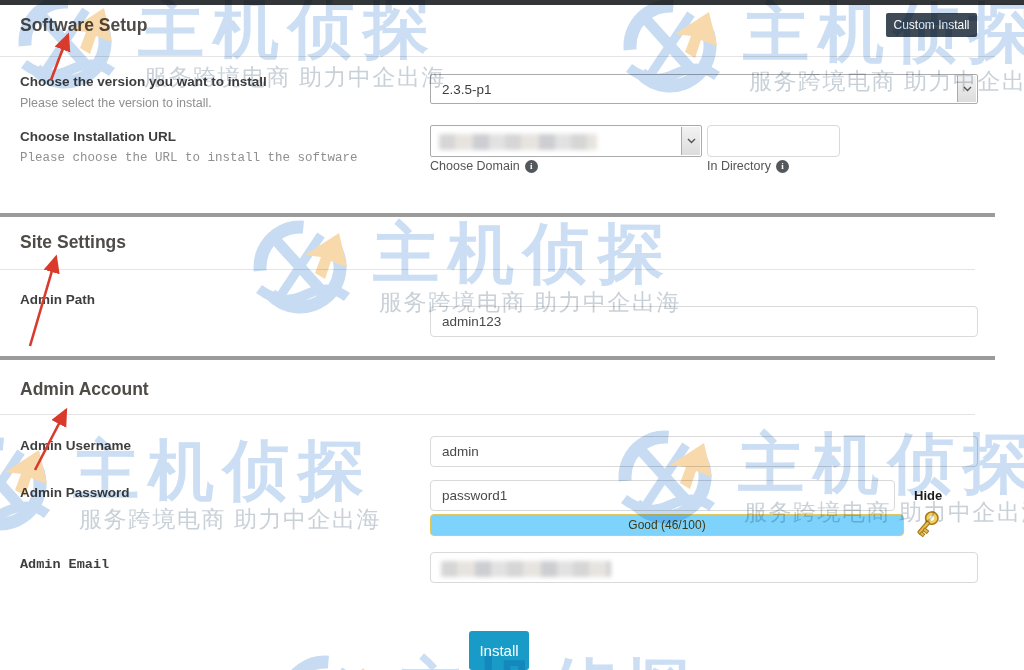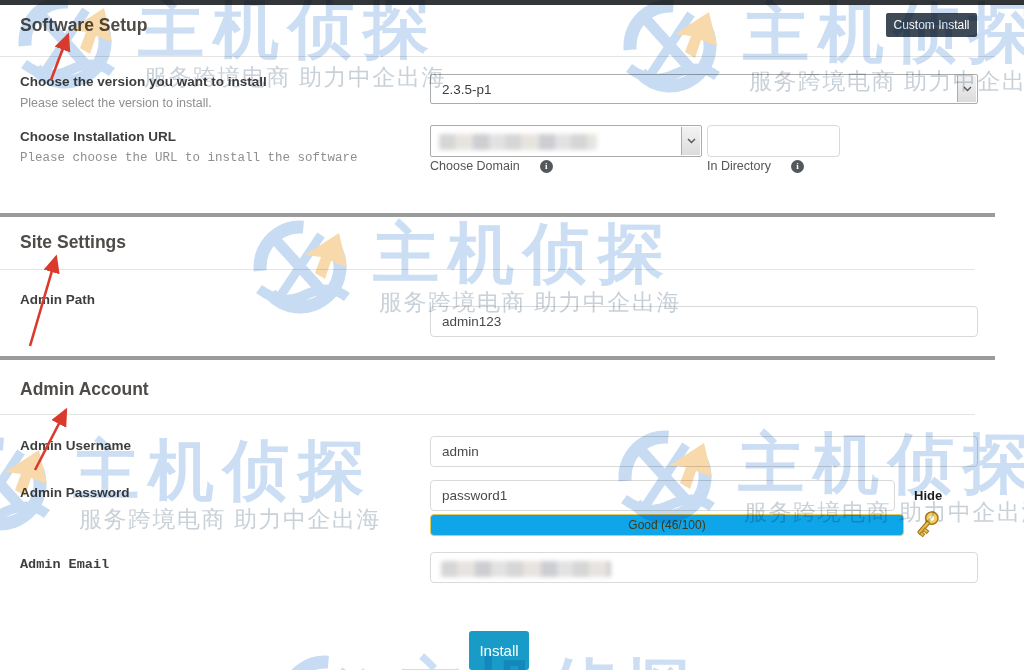--- a/index.html
+++ b/index.html
@@ -33,30 +33,30 @@
   }
   .txt{
     position:absolute;background:#fff;border:1px solid #d9d9d9;border-radius:4px;
     font-size:13.5px;color:#4a4a4a;z-index:1;box-sizing:border-box;padding:0 11px;
     font-family:"Liberation Sans",sans-serif;outline:none;
   }
   .censored{
     position:absolute;border-radius:2px;filter:blur(2px);z-index:1;
     background:repeating-linear-gradient(90deg,#d6d6d6 0 16px,#e7e4e0 16px 34px,#cdced2 34px 50px,#e2e2e2 50px 66px);
   }
-  .caption{position:absolute;font-size:12.5px;color:#555;z-index:1;display:flex;align-items:center;gap:20px;}
+  .caption{position:absolute;font-size:12.5px;color:#555;z-index:1;display:flex;align-items:center;gap:5px;}
   .info-dot{
     width:13px;height:13px;border-radius:50%;background:#53585c;color:#fff;
     display:inline-flex;align-items:center;justify-content:center;
     font-size:9px;font-weight:bold;font-family:"Liberation Serif",serif;
   }
   .hide-link{position:absolute;left:914px;top:488px;font-size:13px;font-weight:bold;color:#1c1c1c;z-index:1;cursor:pointer;}
   .strength{
     position:absolute;left:430px;top:514px;width:474px;height:22px;box-sizing:border-box;
-    background:#0ea5e9;border:1px solid #e3c95a;border-radius:4px;z-index:1;
+    background:#7dd3fc;border:1px solid #e3c95a;border-radius:4px;z-index:1;
     display:flex;align-items:center;justify-content:center;
     font-size:12px;color:#3f3a16;
   }
   .btn-install{
     position:absolute;left:469px;top:623px;width:60px;height:39px;
     background:#189bc6;color:#fff;border:none;border-radius:3px;font-size:15px;
     display:flex;align-items:center;justify-content:center;cursor:pointer;z-index:1;
     font-family:"Liberation Sans",sans-serif;
     margin-top:8px;
   }

